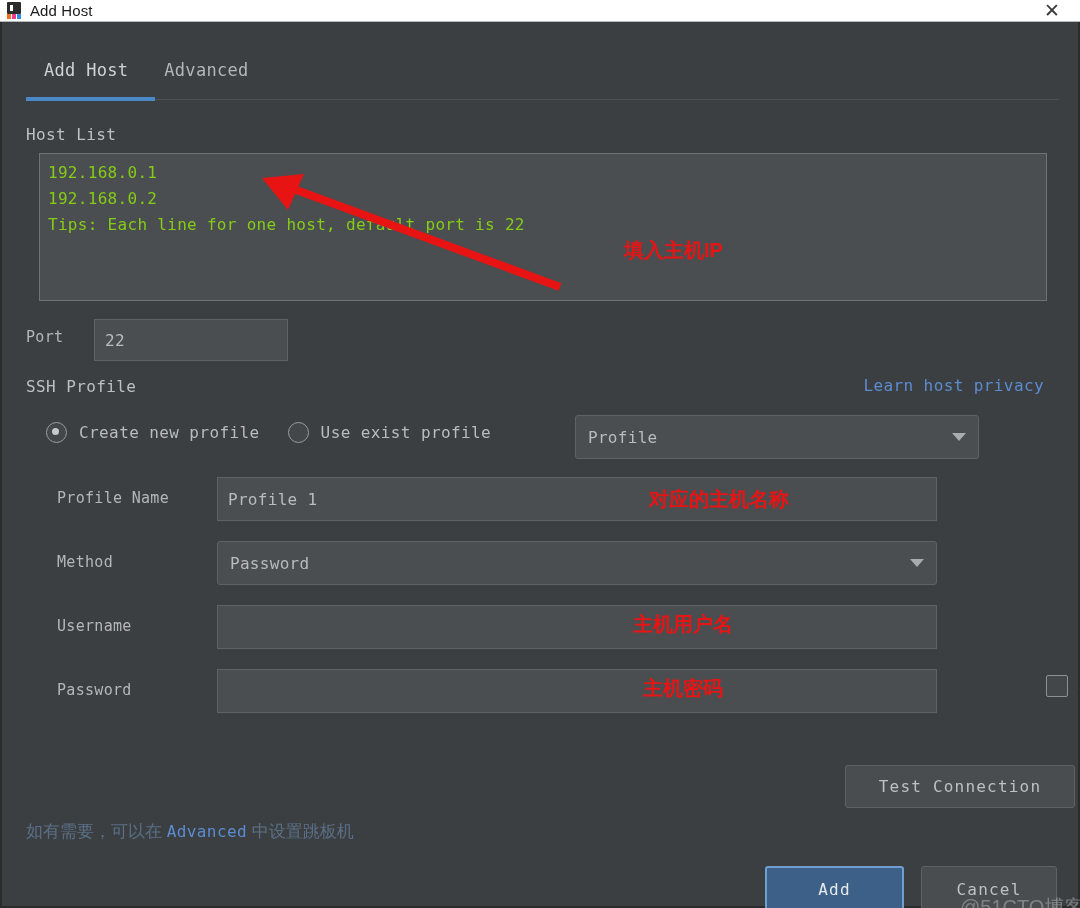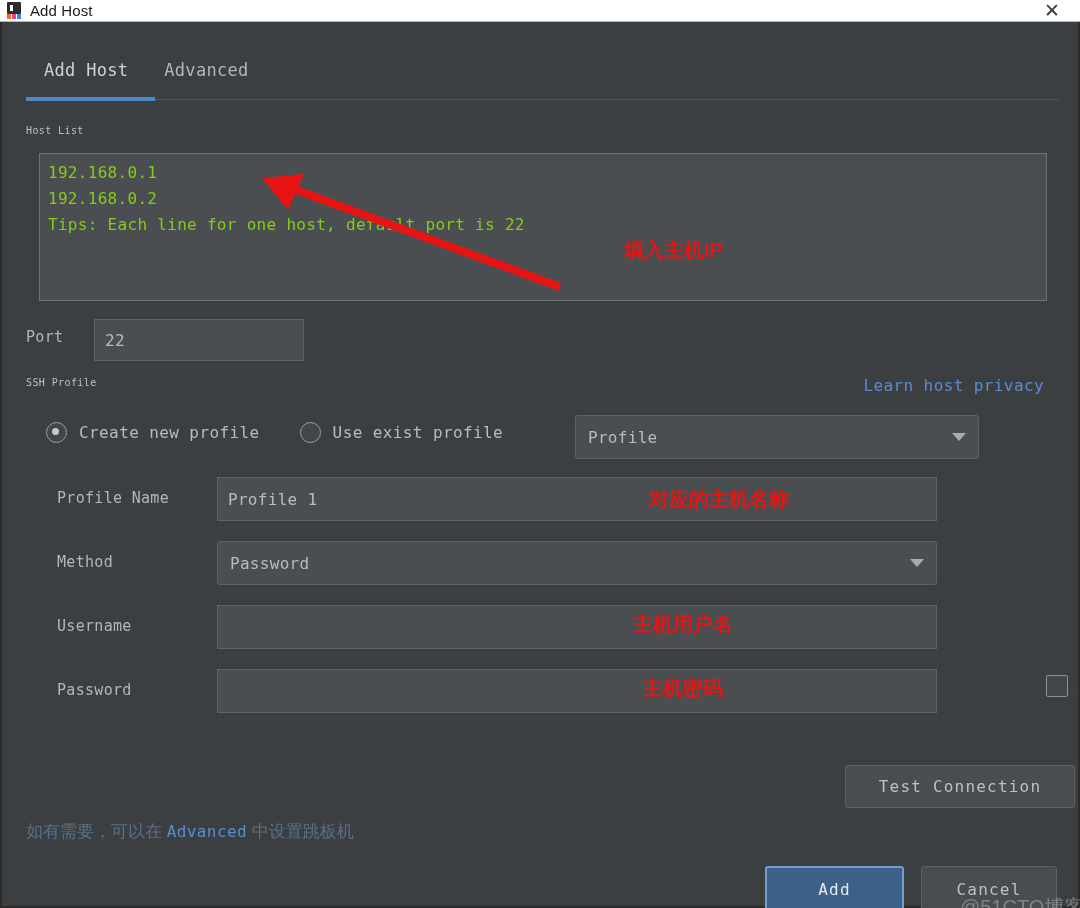--- a/index.html
+++ b/index.html
@@ -119,21 +119,21 @@
     position: absolute;
     left: 24px; top: 75px;
     width: 129px;
     height: 4px;
     background: #4a88c7;
   }
 
   
   .section-label {
     position: absolute;
-    font-size: 10px;
+    font-size: 16px;
     color: #bdc0c3;
     letter-spacing: 0.4px;
     white-space: nowrap;
   }
   .field-label {
     position: absolute;
     font-size: 15px;
     color: #b4b7ba;
     letter-spacing: 0.3px;
     white-space: nowrap;
@@ -167,21 +167,21 @@
     display: flex;
     align-items: center;
     padding-left: 10px;
     font-size: 16px;
     color: #b9bcbe;
     letter-spacing: 0.3px;
     overflow: hidden;
     white-space: nowrap;
   }
 
-  .input-port   { left: 92px;  top: 297px; width: 210px; height: 42px; }
+  .input-port   { left: 92px;  top: 297px; width: 194px; height: 42px; }
   .input-pname  { left: 215px; top: 455px; width: 720px; height: 44px; }
   .input-uname  { left: 215px; top: 583px; width: 720px; height: 44px; }
   .input-pword  { left: 215px; top: 647px; width: 720px; height: 44px; }
 
   .combo {
     position: absolute;
     background: #4b4e50;
     border: 1px solid #5e6265;
     border-radius: 3px;
     box-sizing: border-box;
@@ -203,21 +203,20 @@
   }
   .combo-profile { left: 573px; top: 393px; width: 404px; height: 44px; }
   .combo-method  { left: 215px; top: 519px; width: 720px; height: 44px; }
 
   
   .radio-row {
     position: absolute;
     left: 44px; top: 400px;
     display: flex;
     align-items: flex-start;
-    gap: 12px;
   }
   .radio {
     display: flex;
     align-items: center;
     margin-right: 28px;
     cursor: pointer;
   }
   .radio .dot-outer {
     width: 19px; height: 19px;
     border-radius: 50%;

